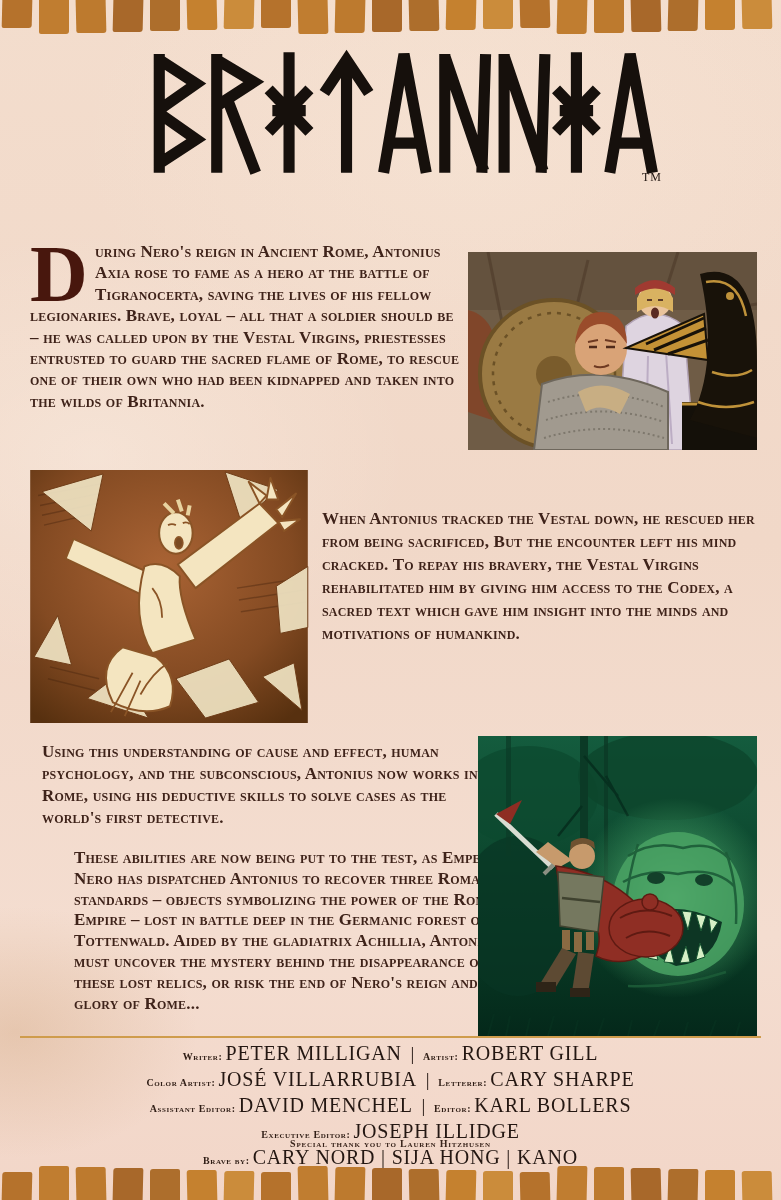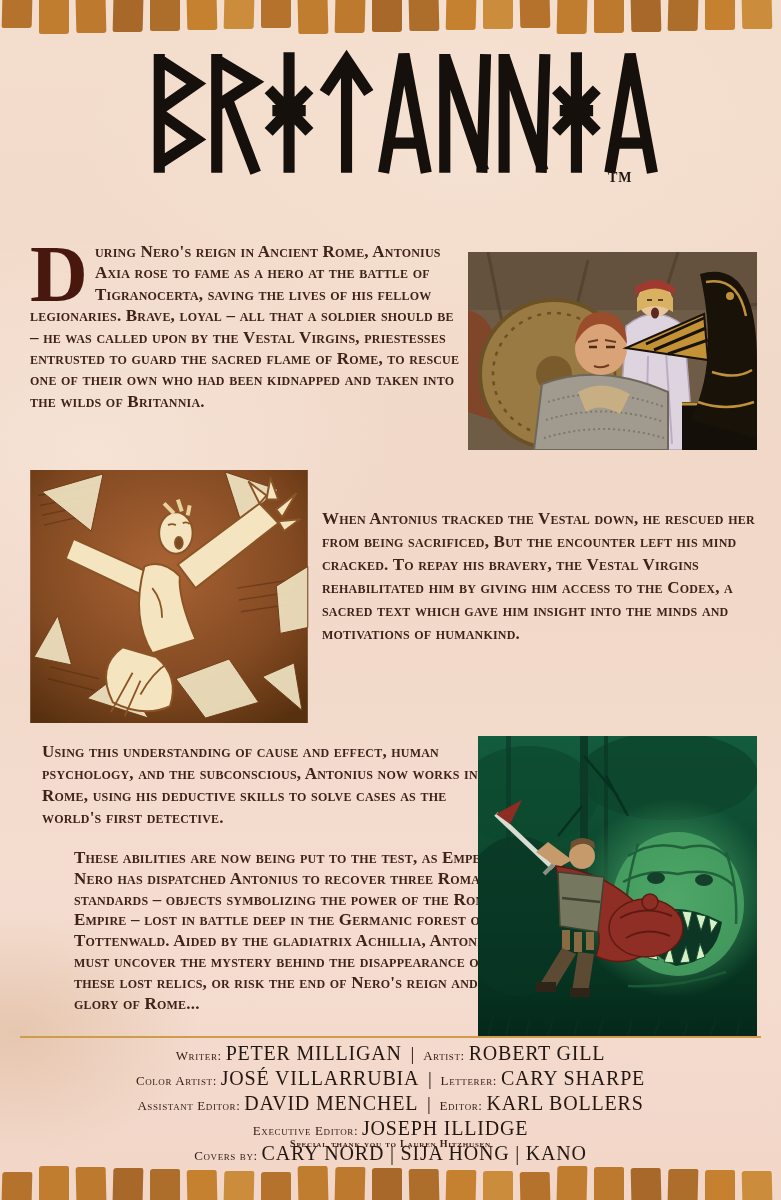--- a/index.html
+++ b/index.html
@@ -16,21 +16,21 @@
   
   .tiles{position:absolute;left:0;right:0;display:flex;gap:7px;padding:0 2px;}
   .tiles.top{top:0;height:34px;align-items:flex-start;}
   .tiles.bottom{bottom:0;height:32px;align-items:flex-end;}
   .tile{flex:0 0 30px;width:30px;}
   .tiles.top .tile{border-radius:0 0 3px 2px;}
   .tiles.bottom .tile{border-radius:3px 2px 0 0;}
   
   #logo{position:absolute;left:150px;top:46px;width:508px;height:133px;}
   #logo svg{display:block;width:100%;height:100%;}
-  #logo-tm{position:absolute;left:608px;top:170px;font-size:14px;font-weight:700;color:#221712;letter-spacing:1px;}
+  #logo-tm{position:absolute;left:642px;top:170px;font-size:12px;font-weight:400;color:#221712;letter-spacing:1px;}
   #subtitle{
     position:absolute;left:0;right:0;top:186px;text-align:center;
     font-size:38px;font-weight:700;letter-spacing:2.5px;color:#1d120d;line-height:42px;
   }
   #subtitle .sup-o{font-size:0.58em;vertical-align:0.46em;letter-spacing:1px;}
   
   .para{
     position:absolute;color:#3f231a;
     font-size:17px;line-height:21.4px;font-weight:700;letter-spacing:.2px;
     font-variant:small-caps;text-align:left;
@@ -45,21 +45,21 @@
   }
   
   .panel{position:absolute;display:block;}
   #panel1{left:468px;top:252px;width:289px;height:198px;}
   #panel2{left:28px;top:470px;width:282px;height:253px;}
   #panel3{left:478px;top:736px;width:279px;height:301px;}
   
   #divider{position:absolute;left:20px;top:1036px;width:741px;height:2px;background:#cf9c4c;}
   #credits{position:absolute;left:0;right:0;top:1042px;text-align:center;color:#241712;}
   .credit-line{line-height:22px;white-space:nowrap;}
-  .credit-label{font-size:13px;font-weight:400;font-variant:small-caps;letter-spacing:.6px;color:#2f1d15;}
+  .credit-label{font-size:10px;font-weight:700;font-variant:small-caps;letter-spacing:.6px;color:#2f1d15;}
   .credit-name{font-size:20px;font-weight:400;letter-spacing:.8px;color:#241712;}
   .credit-sep{font-size:19px;color:#241712;padding:0 4px;}
   #thanks{
     position:absolute;left:0;right:0;top:1138px;text-align:center;
     font-size:10px;font-weight:700;font-variant:small-caps;letter-spacing:.8px;color:#39241b;
   }
 </style>
 </head>
 <body>
 
@@ -266,21 +266,21 @@
     </g>
   </svg>
 
   <div id="divider"></div>
 
   <div id="credits">
       <div class="credit-line"><span class="credit-label">Writer: </span><span class="credit-name">PETER MILLIGAN</span><span class="credit-sep"> | </span><span class="credit-label">Artist: </span><span class="credit-name">ROBERT GILL</span></div>
       <div class="credit-line"><span class="credit-label">Color Artist: </span><span class="credit-name">JOSÉ VILLARRUBIA</span><span class="credit-sep"> | </span><span class="credit-label">Letterer: </span><span class="credit-name">CARY SHARPE</span></div>
       <div class="credit-line"><span class="credit-label">Assistant Editor: </span><span class="credit-name">DAVID MENCHEL</span><span class="credit-sep"> | </span><span class="credit-label">Editor: </span><span class="credit-name">KARL BOLLERS</span></div>
       <div class="credit-line"><span class="credit-label">Executive Editor: </span><span class="credit-name">JOSEPH ILLIDGE</span></div>
-      <div class="credit-line"><span class="credit-label">Covers by: </span><span class="credit-name">CARY NORD | SIJA HONG | KANO</span></div>
+      <div class="credit-line"><span class="credit-label">Brave by: </span><span class="credit-name">CARY NORD | SIJA HONG | KANO</span></div>
     </div>
 
   <div id="thanks">Special thank you to Lauren Hitzhusen</div>
 
   <div class="tiles bottom" id="tiles-bottom">
       <div class="tile" style="background: rgb(181, 114, 44); height: 28px; transform: skewX(-1.4deg);"></div>
       <div class="tile" style="background: rgb(192, 125, 48); height: 34px; transform: skewX(0deg);"></div>
       <div class="tile" style="background: rgb(189, 122, 46); height: 33px; transform: skewX(1.4deg);"></div>
       <div class="tile" style="background: rgb(168, 104, 42); height: 32px; transform: skewX(-1.4deg);"></div>
       <div class="tile" style="background: rgb(173, 110, 44); height: 31px; transform: skewX(0deg);"></div>

